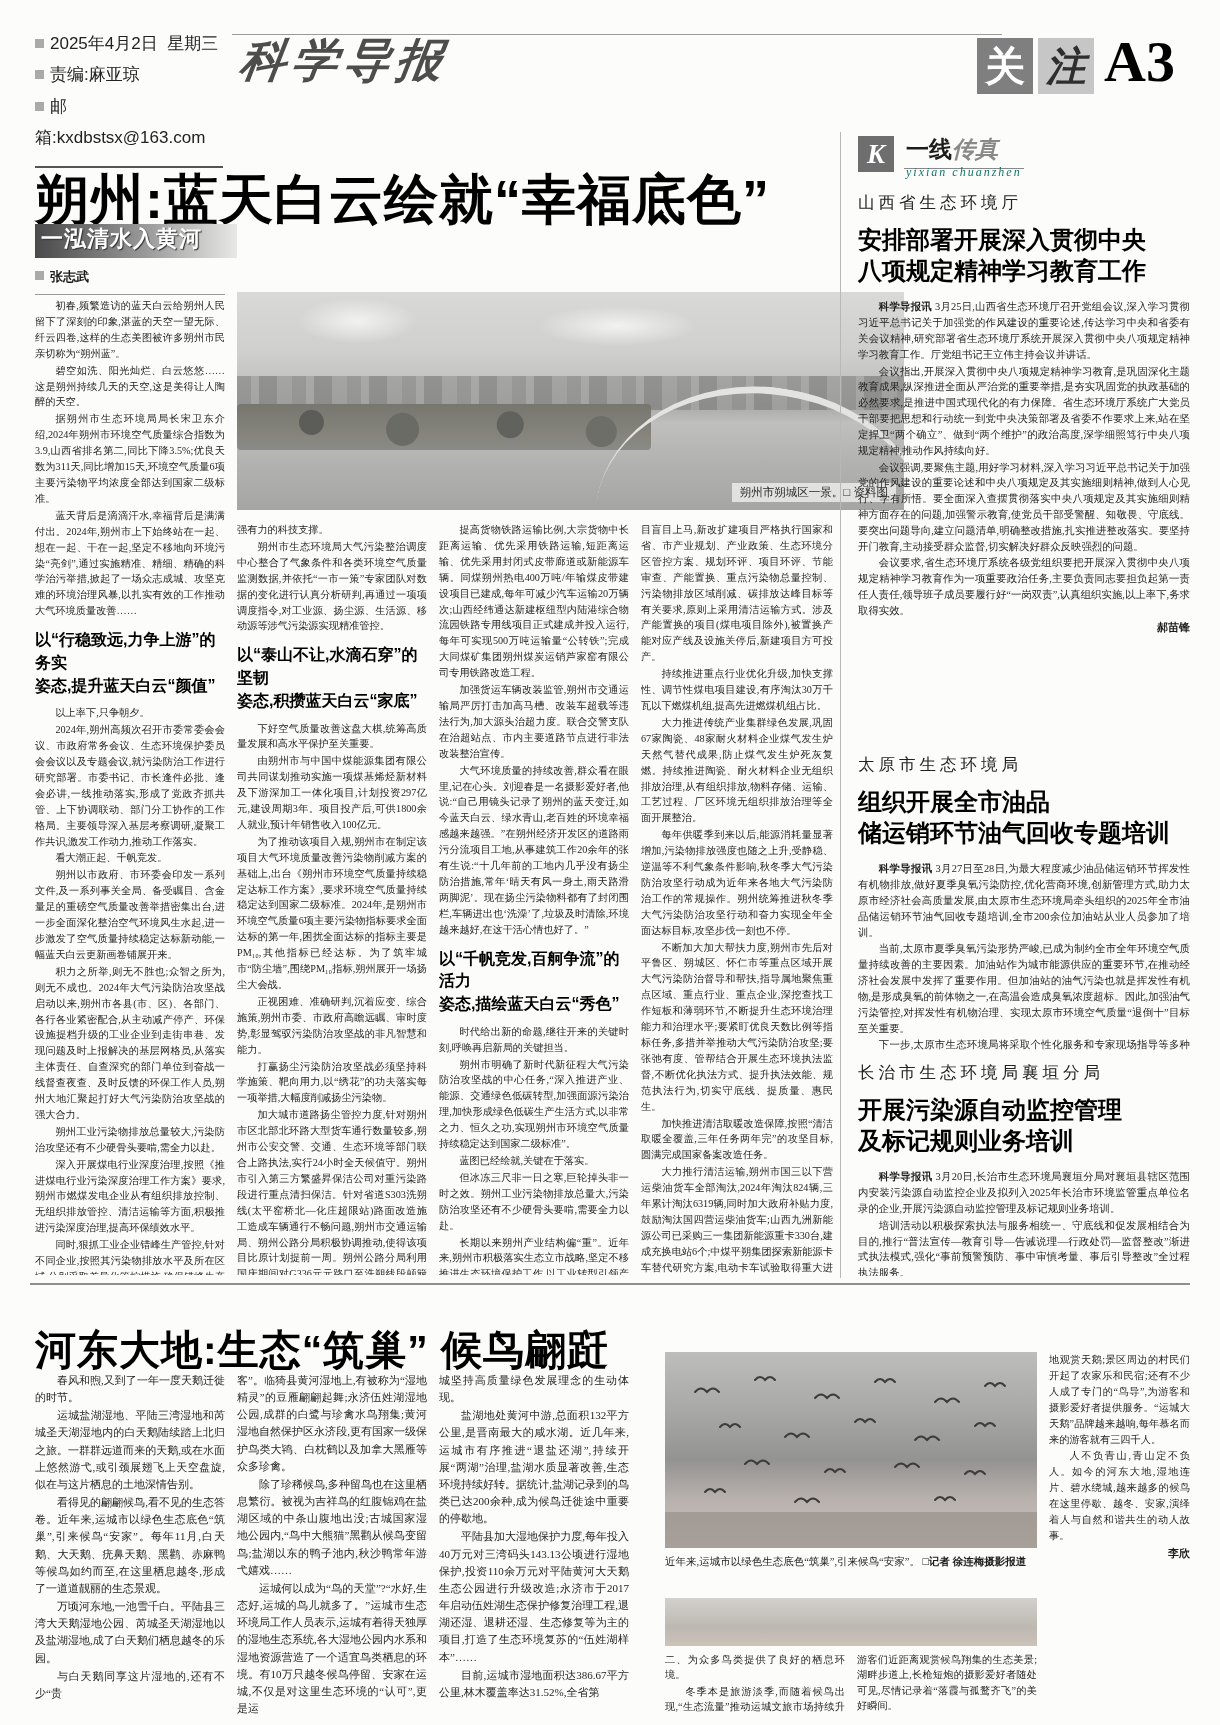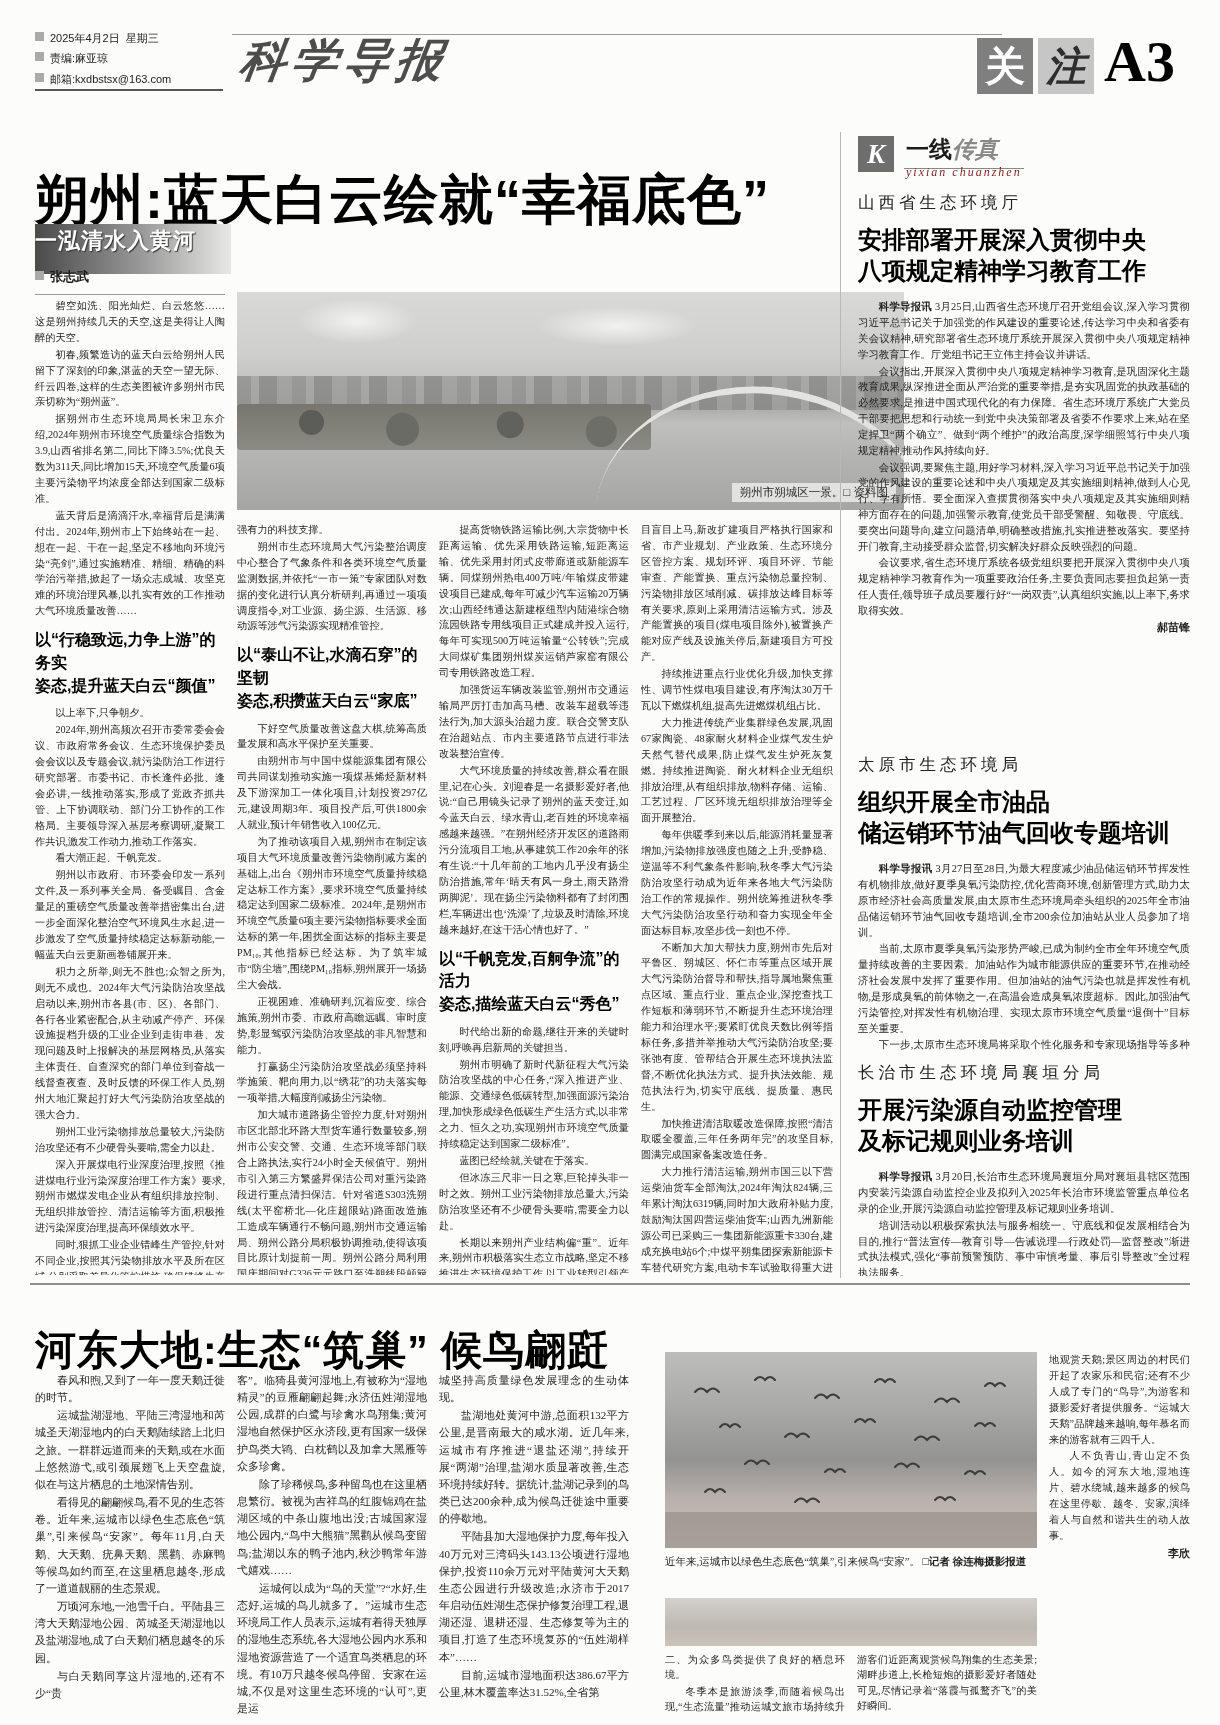--- a/index.html
+++ b/index.html
@@ -1,36 +1,36 @@
 <!DOCTYPE html>
 <html><head>
 <meta charset="utf-8">
 <style>
   html,body{margin:0;padding:0;background:#e8e8e6;}
   #page{position:relative;width:1220px;height:1725px;background:#fcfcfa;margin:0 auto;
         font-family:"Liberation Serif","DejaVu Serif",serif;color:#1c1c1c;overflow:hidden;}
   .abs{position:absolute;}
   
-  #pub-info{left:35px;top:28px;width:188px;font-size:11px;line-height:1.85;
-            border-bottom:2px solid #555;padding-bottom:0;font-family:"Liberation Sans",sans-serif;color:#222;}
+  #pub-info{left:35px;top:28px;width:188px;font-size:17px;line-height:1.85;
+            border-bottom:2px solid #555;padding-bottom:12px;font-family:"Liberation Sans",sans-serif;color:#222;}
   .sq{display:inline-block;width:9px;height:9px;background:#aaa;margin-right:6px;vertical-align:1px;}
   #masthead{left:240px;top:30px;font-size:46px;font-weight:bold;font-style:italic;color:#4d4d4d;
             font-family:"DejaVu Serif",serif;letter-spacing:6px;transform:skewX(-8deg);}
   #top-rule{left:232px;top:34px;width:770px;height:1px;background:#9a9a9a;}
   .sec-block{width:56px;height:56px;display:flex;align-items:center;justify-content:center;
              font-size:40px;font-weight:bold;}
   #sec-guan{left:977px;top:38px;background:#7f7f7f;color:#fff;font-family:"Liberation Sans",sans-serif;}
   #sec-zhu{left:1038px;top:38px;background:#c6c6c6;color:#2e2e2e;font-style:italic;font-family:"DejaVu Serif",serif;}
   #page-no{left:1104px;top:28px;font-size:58px;font-weight:bold;font-family:"Liberation Serif",serif;color:#000;}
   
   #main-headline{left:35px;top:128px;width:800px;font-size:54px;font-weight:900;letter-spacing:1px;
                  font-family:"Liberation Sans",sans-serif;color:#000;white-space:nowrap;}
-  #series-banner{left:35px;top:224px;width:196px;height:50px;line-height:34px;
+  #series-banner{left:35px;top:224px;width:196px;height:34px;line-height:34px;padding-left:6px;
                  background:linear-gradient(90deg,#4a4a4a 0%,#9a9a9a 55%,#e8e8e6 100%);
-                 color:#fff;font-size:22px;font-weight:bold;font-family:Liberation Serif, serif;
+                 color:#fff;font-size:22px;font-weight:bold;font-family:Liberation Mono, monospace;
                  text-shadow:1px 1px 1px #333;letter-spacing:1px;}
   #byline{left:35px;top:268px;width:190px;font-size:13px;font-weight:bold;border-bottom:1px solid #999;
           padding-bottom:8px;font-family:"Liberation Sans",sans-serif;}
   .col{position:absolute;width:190px;overflow:hidden;text-align:justify;font-size:10.2px;
        line-height:1.56;color:#1f1f1f;}
   .para{margin:0 0 1px 0;text-indent:2em;}
   .cont > .para:first-child{text-indent:0;}
   h3.sub{font-family:"Liberation Sans",sans-serif;font-size:16px;font-weight:bold;line-height:1.42;
          white-space:pre-line;margin:10px 0 8px 0;text-indent:0;text-align:left;color:#000;}
   #col1{left:35px;top:298px;height:977px;}
@@ -56,21 +56,21 @@
      font-size:11.5px;padding:2px 8px;font-family:"Liberation Sans",sans-serif;}
   
   #side-divider{left:840px;top:132px;width:1px;height:1146px;background:#b8b8b6;}
   #side-logo{left:858px;top:134px;width:332px;height:54px;}
   #logo-k{position:absolute;left:0;top:2px;width:36px;height:36px;background:#6e6e6e;color:#fff;
      display:flex;align-items:center;justify-content:center;font-size:27px;font-weight:bold;
      font-family:"Liberation Serif",serif;font-style:italic;}
   #logo-title{position:absolute;left:46px;top:0;font-size:23px;font-weight:bold;
      border-bottom:1px solid #888;padding:0 26px 3px 2px;font-family:"DejaVu Serif",serif;}
   #logo-title .hui{font-style:italic;color:#8a8a8a;}
-  #logo-pinyin{position:absolute;left:48px;top:31px;font-size:12px;font-style:italic;color:#7f1d1d;
+  #logo-pinyin{position:absolute;left:48px;top:31px;font-size:12px;font-style:italic;color:#0f766e;
      letter-spacing:2px;font-family:"Liberation Serif",serif;}
   .side-art{position:absolute;left:858px;width:332px;overflow:hidden;}
   .kicker{font-size:16.5px;letter-spacing:4px;color:#222;margin:0 0 10px 0;font-family:"Liberation Sans",sans-serif;}
   .side-head{font-size:24px;font-weight:900;line-height:1.3;white-space:pre-line;
      font-family:"Liberation Sans",sans-serif;margin:0 0 13px 0;color:#000;}
   .side-body{font-size:10.4px;line-height:1.52;text-align:justify;color:#1f1f1f;}
   .side-body .para b{font-family:"Liberation Sans",sans-serif;}
   .reporter{text-align:right;font-weight:bold;font-size:11px;margin-top:1px;
      font-family:"Liberation Sans",sans-serif;}
   #side-art-1{top:192px;height:552px;}
@@ -119,22 +119,22 @@
     <div class="cloud" style="left:60px;top:6px;width:120px;height:46px;"></div>
     <div class="cloud" style="left:300px;top:14px;width:160px;height:40px;"></div>
     <div class="skyline"></div>
     <div class="treeband"></div>
     <div class="causeway"></div>
     <div id="photo-caption">朔州市朔城区一景。□ 资料图</div>
   </div>
 
   <div class="col" id="col1">
     <div>
+        <p class="para">初春,频繁造访的蓝天白云给朔州人民留下了深刻的印象,湛蓝的天空一望无际、纤云四卷,这样的生态美图被许多朔州市民亲切称为“朔州蓝”。</p>
         <p class="para">碧空如洗、阳光灿烂、白云悠悠……这是朔州持续几天的天空,这是美得让人陶醉的天空。</p>
-        <p class="para">初春,频繁造访的蓝天白云给朔州人民留下了深刻的印象,湛蓝的天空一望无际、纤云四卷,这样的生态美图被许多朔州市民亲切称为“朔州蓝”。</p>
         <p class="para">据朔州市生态环境局局长宋卫东介绍,2024年朔州市环境空气质量综合指数为3.9,山西省排名第二,同比下降3.5%;优良天数为311天,同比增加15天,环境空气质量6项主要污染物平均浓度全部达到国家二级标准。</p>
         <p class="para">蓝天背后是滴滴汗水,幸福背后是满满付出。2024年,朔州市上下始终站在一起、想在一起、干在一起,坚定不移地向环境污染“亮剑”,通过实施精准、精细、精确的科学治污举措,掀起了一场众志成城、攻坚克难的环境治理风暴,以扎实有效的工作推动大气环境质量改善……</p>
       </div>
     <h3 class="sub">以“行稳致远,力争上游”的务实
 姿态,提升蓝天白云“颜值”</h3>
     <div>
         <p class="para">以上率下,只争朝夕。</p>
         <p class="para">2024年,朔州高频次召开市委常委会会议、市政府常务会议、生态环境保护委员会会议以及专题会议,就污染防治工作进行研究部署。市委书记、市长逢件必批、逢会必讲,一线推动落实,形成了党政齐抓共管、上下协调联动、部门分工协作的工作格局。主要领导深入基层考察调研,凝聚工作共识,激发工作动力,推动工作落实。</p>
         <p class="para">看大潮正起、千帆竞发。</p>
         <p class="para">朔州以市政府、市环委会印发一系列文件,及一系列事关全局、备受瞩目、含金量足的重磅空气质量改善举措密集出台,进一步全面深化整治空气环境风生水起,进一步激发了空气质量持续稳定达标新动能,一幅蓝天白云更新画卷铺展开来。</p>

